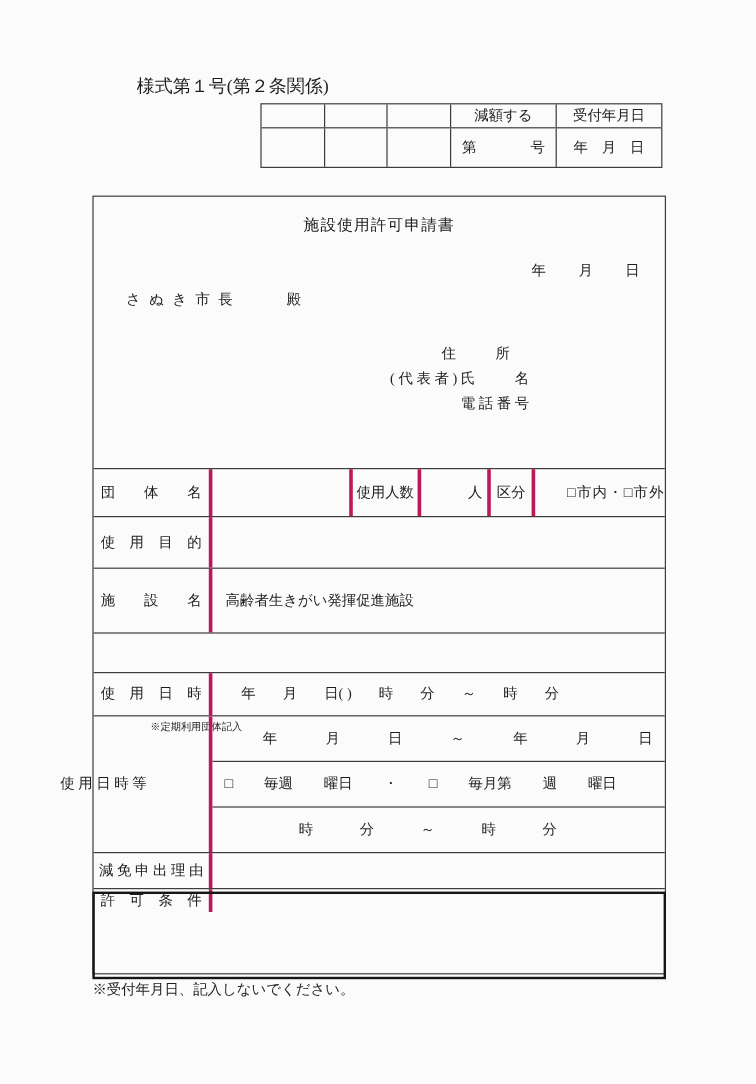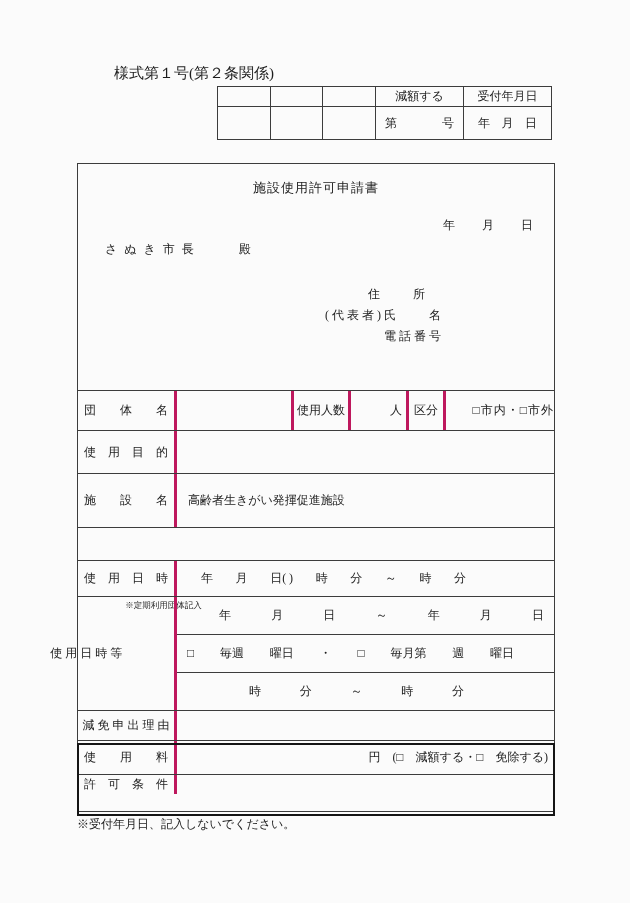--- a/index.html
+++ b/index.html
@@ -201,24 +201,20 @@
       </div>
     </div>
 
     <div class="trow r-exempt">
       <div class="cell lblc"><span class="pre ls3">減免申出理由</span></div>
       <div class="cell valc">
           <span class="pre"></span>
         </div>
     </div>
 
-    <div class="trow r-fee">
-      <div class="cell lblc"><span class="pre">使　　用　　料</span></div>
-      <div class="cell valc fee-val"><span class="pre">円　(□　減額する・□　免除する)</span></div>
-    </div>
 
     <div class="trow r-cond">
       <div class="cell lblc"><span class="pre">許　可　条　件</span></div>
       <div class="cell valc">
           <span class="pre"></span>
         </div>
     </div>
 
   </div>
 

